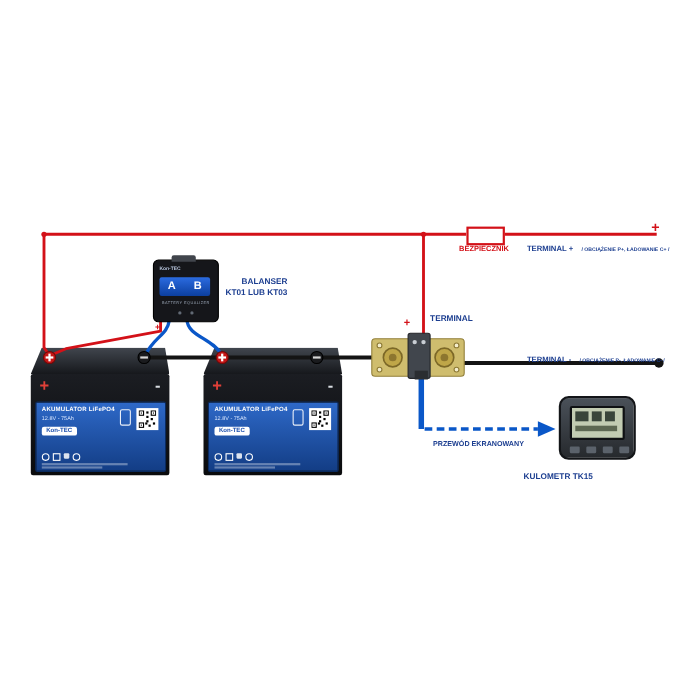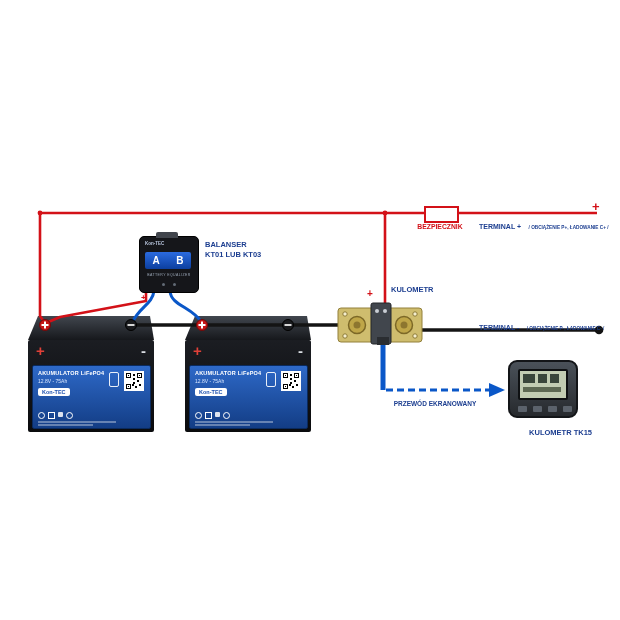--- a/index.html
+++ b/index.html
@@ -29,21 +29,21 @@
   .balanser .nub{position:absolute;top:-5px;left:16px;width:22px;height:6px;
                  background:#41454c;border-radius:2px 2px 0 0;}
   .balanser .brand{position:absolute;left:5px;top:4px;font-size:4.5px;font-weight:bold;color:#b9c6de;}
   .balanser .band{position:absolute;left:5px;top:15px;width:46px;height:17px;
                   background:linear-gradient(#2b6be0,#0c3f9f);border-radius:2px;
                   display:flex;align-items:center;justify-content:center;
                   color:#fff;font-weight:bold;font-size:10px;letter-spacing:7px;text-indent:7px;}
   .balanser .tagline{position:absolute;left:0;top:36px;width:100%;text-align:center;
                      font-size:3.5px;color:#9aa6b6;letter-spacing:.4px;}
   .balanser .led{position:absolute;top:46px;width:3px;height:3px;border-radius:50%;background:#626a75;}
-  .bal-label{left:205px;top:240px;font-size:7.5px;line-height:10px;}
+  .bal-label{left:205px;top:251px;font-size:7.5px;line-height:10px;text-align:right;}
 
   
   .battery{position:absolute;top:312px;width:126px;height:120px;}
   .bat-top{position:absolute;left:0;top:4px;width:126px;height:24px;
            background:linear-gradient(#41464e,#16181c);
            clip-path:polygon(10px 0,122px 0,126px 100%,0 100%);}
   .bat-front{position:absolute;left:0;top:28px;width:126px;height:92px;
              background:linear-gradient(#1b1d22,#0a0b0d);border-radius:2px;}
   .bat-plus{position:absolute;left:8px;top:2px;font-size:15px;font-weight:bold;color:#e04038;}
   .bat-minus{position:absolute;right:8px;top:2px;font-size:15px;font-weight:bold;color:#d9dde2;}
@@ -81,21 +81,21 @@
          background:linear-gradient(#4a5159,#26292d);border:2px solid #131518;
          border-radius:9px;box-sizing:border-box;}
   .meter .screen{position:absolute;left:8px;top:7px;width:50px;height:31px;
                  background:#c2ccb2;border:2px solid #0f1113;border-radius:2px;box-sizing:border-box;}
   .meter .screen i{position:absolute;display:block;background:#39453a;}
   .meter .screen .b1{left:3px;top:3px;width:12px;height:9px;}
   .meter .screen .b2{left:18px;top:3px;width:9px;height:9px;}
   .meter .screen .b3{left:30px;top:3px;width:9px;height:9px;}
   .meter .screen .b4{left:3px;top:16px;width:38px;height:5px;background:#5d6852;}
   .meter .mbtn{position:absolute;top:44px;width:9px;height:6px;background:#5b626b;border-radius:1px;}
-  .meter-label{left:504px;top:428px;width:88px;text-align:right;font-size:7.5px;}
+  .meter-label{left:476px;top:428px;width:88px;text-align:left;font-size:7.5px;}
 
   .cable-label{left:376px;top:400px;width:118px;text-align:center;font-size:6.5px;}
   .plus-near-balanser{left:141px;top:293px;font-size:8px;}
 </style>
 </head>
 <body>
 
 <div class="canvas">
 
   <div class="battery" style="left:28px">
@@ -260,21 +260,21 @@
     <span class="nm">TERMINAL +</span>
     <span class="dt">/ OBCIĄŻENIE  P+, ŁADOWANIE C+ /</span>
   </div>
   <div class="lbl red sign-plus-main">+</div>
 
   <div class="term" style="left:479px;top:316px">
     <span class="nm">TERMINAL -</span>
     <span class="dt">/ OBCIĄŻENIE  P-, ŁADOWANIE C- /</span>
   </div>
 
-  <div class="lbl shunt-label">KULOMETR</div>
+  <div class="lbl shunt-label">TERMINAL</div>
   <div class="lbl red shunt-plus">+</div>
 
   <div class="meter">
     <div class="screen">
       <i class="b1"></i>
       <i class="b2"></i>
       <i class="b3"></i>
       <i class="b4"></i>
     </div>
     <div class="mbtn" style="left:8px"></div>

